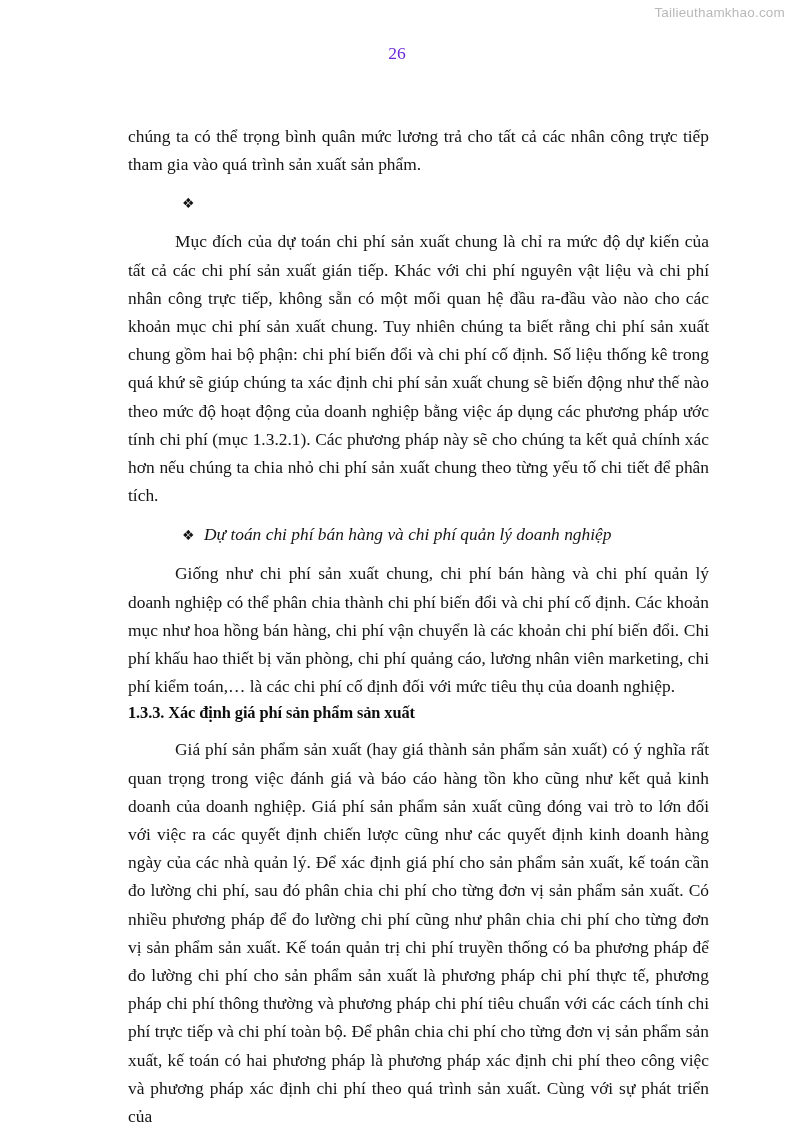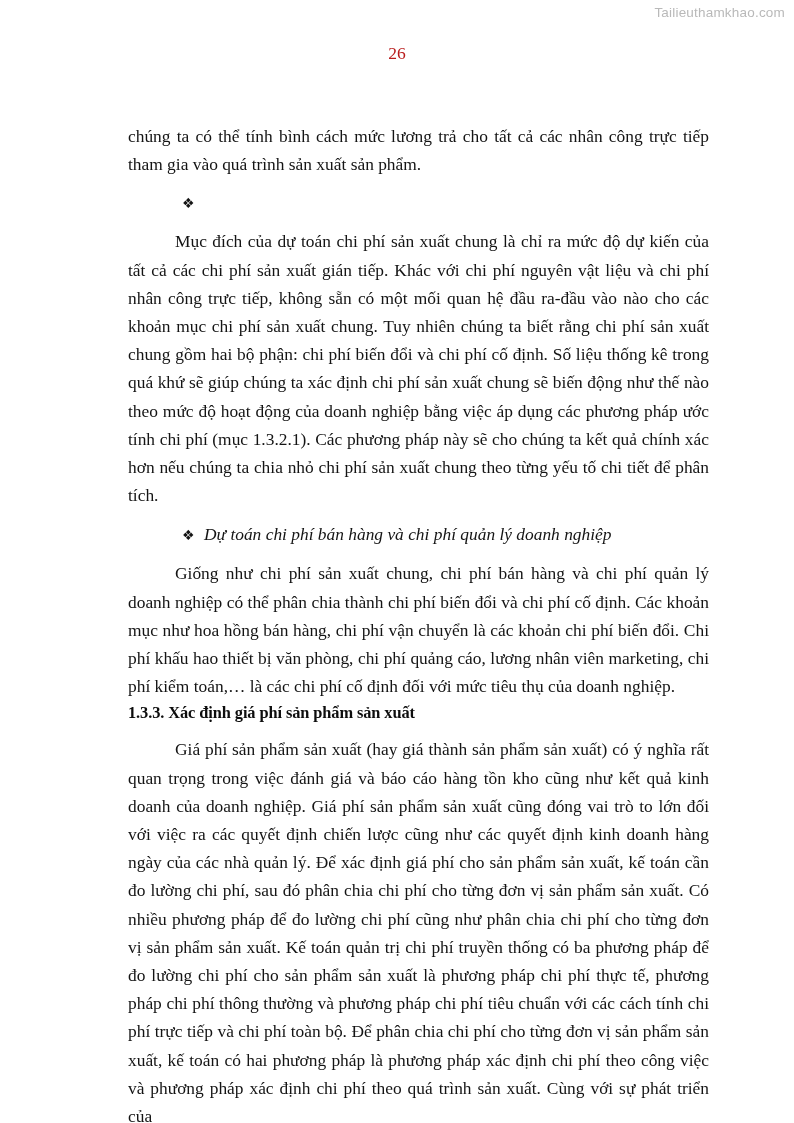--- a/index.html
+++ b/index.html
@@ -38,21 +38,21 @@
   }
 
   
   .page-number {
     position: absolute;
     top: 43px;
     left: 0;
     width: 794px;
     text-align: center;
     font-size: 17.5px;
-    color: #b91c1c;
+    color: #6d28d9;
   }
 
   
   .content {
     position: absolute;
     top: 122px;
     left: 128px;
     width: 581px;
   }
 
@@ -108,21 +108,21 @@
 <body>
 
 <div class="page">
 
   <div class="watermark">Tailieuthamkhao.com</div>
 
   <div class="page-number">26</div>
 
   <div class="content">
 
-    <p class="body-text">chúng ta có thể tính bình cách mức lương trả cho tất cả các nhân công trực tiếp tham gia vào quá trình sản xuất sản phẩm.</p>
+    <p class="body-text">chúng ta có thể trọng bình quân mức lương trả cho tất cả các nhân công trực tiếp tham gia vào quá trình sản xuất sản phẩm.</p>
 
     <div class="bullet-line">
       <span class="bullet-marker">❖</span>
     </div>
 
     <p class="body-text indent">Mục đích của dự toán chi phí sản xuất chung là chỉ ra mức độ dự kiến của tất cả các chi phí sản xuất gián tiếp. Khác với chi phí nguyên vật liệu và chi phí nhân công trực tiếp, không sẵn có một mối quan hệ đầu ra-đầu vào nào cho các khoản mục chi phí sản xuất chung. Tuy nhiên chúng ta biết rằng chi phí sản xuất chung gồm hai bộ phận: chi phí biến đổi và chi phí cố định. Số liệu thống kê trong quá khứ sẽ giúp chúng ta xác định chi phí sản xuất chung sẽ biến động như thế nào theo mức độ hoạt động của doanh nghiệp bằng việc áp dụng các phương pháp ước tính chi phí (mục 1.3.2.1). Các phương pháp này sẽ cho chúng ta kết quả chính xác hơn nếu chúng ta chia nhỏ chi phí sản xuất chung theo từng yếu tố chi tiết để phân tích.</p>
 
     <div class="bullet-line">
       <span class="bullet-marker">❖</span>
       <span class="bullet-text">Dự toán chi phí bán hàng và chi phí quản lý doanh nghiệp</span>

